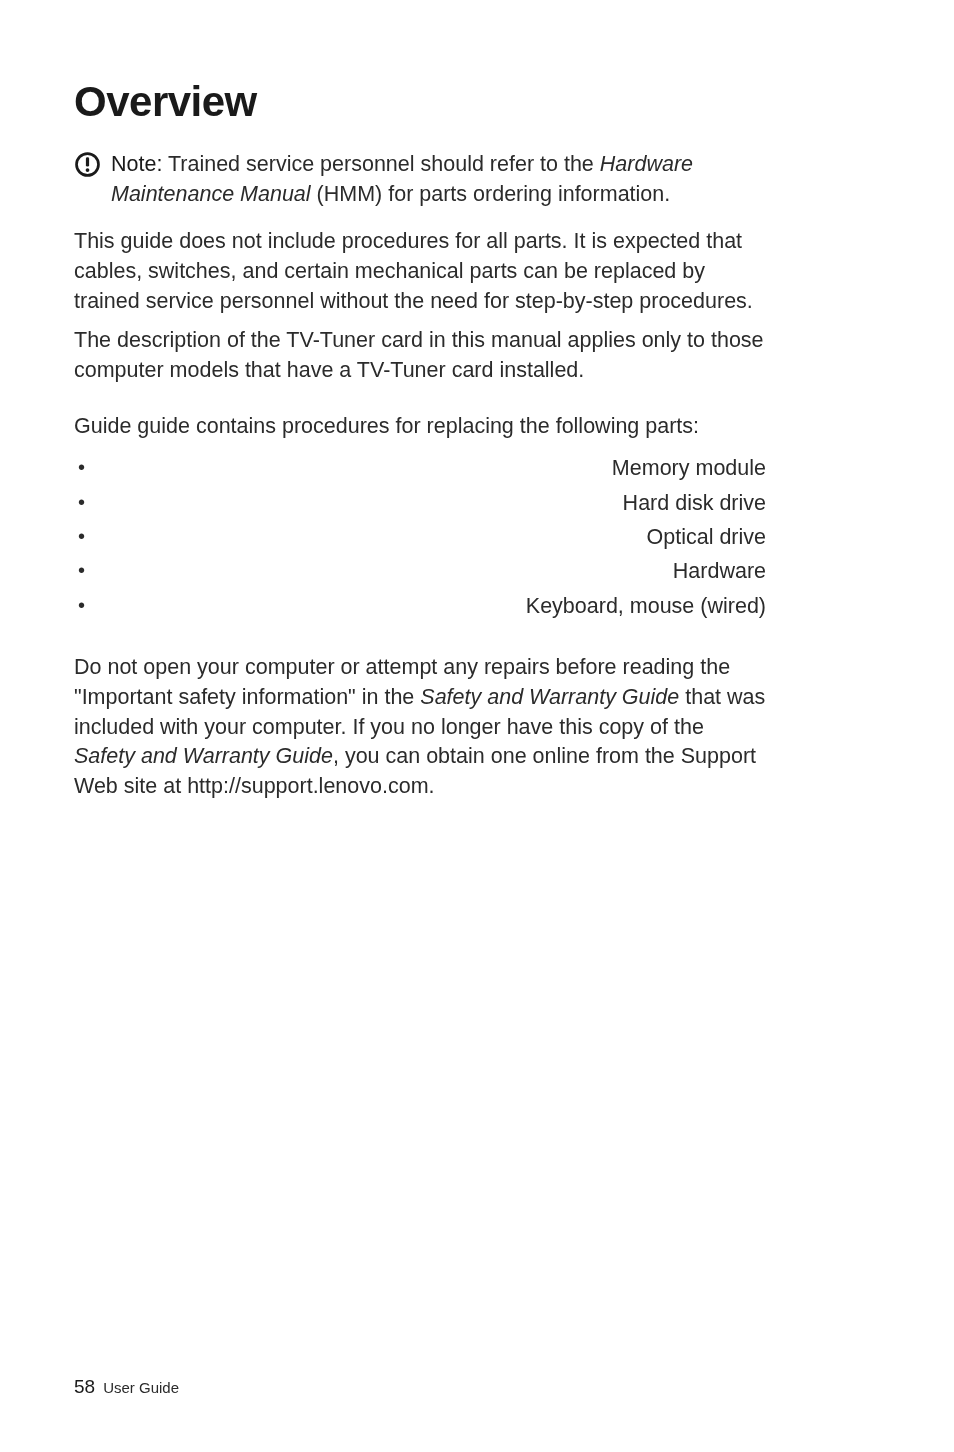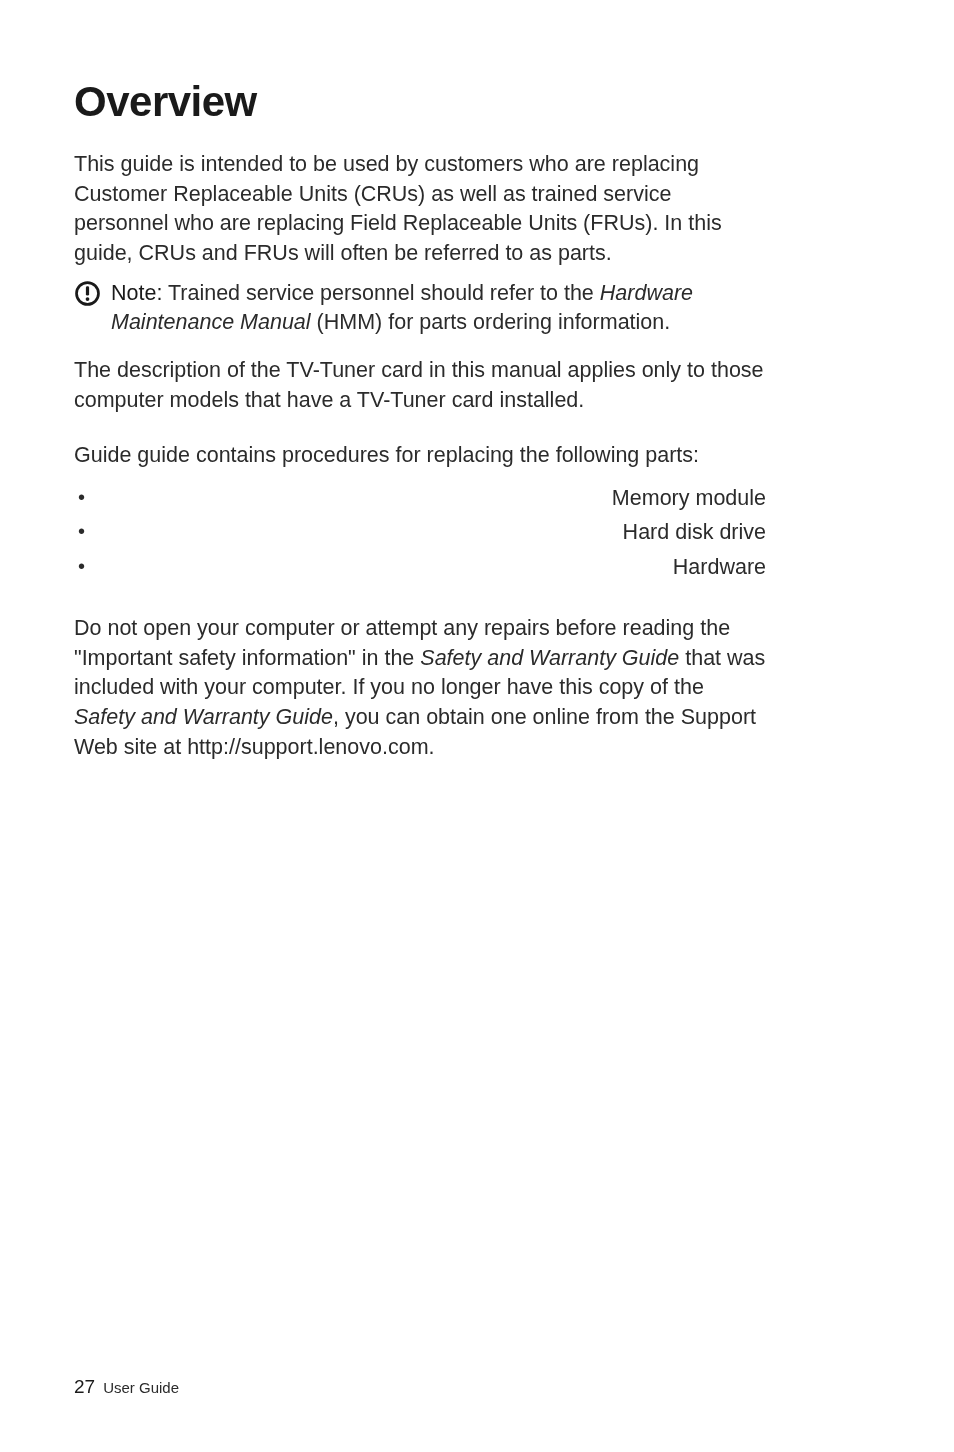--- a/index.html
+++ b/index.html
@@ -105,51 +105,53 @@
   }
   .spacer-md { height: 16px; }
 </style>
 </head>
 <body>
 
 <div class="page">
 
   <h1 class="heading">Overview</h1>
 
-  <p class="body">This guide is intended to be used by customers who are replacing Customer Replaceable Units (CRUs) as well as trained service personnel who are replacing Field Replaceable Units (FRUs). In this guide, CRUs and FRUs will often be referred to as parts.</p>
 
   <div class="note-block">
     <span class="icon-wrap">
       <svg class="attn" viewBox="0 0 32 32">
         <circle cx="16" cy="16" r="13" fill="none" stroke="#1a1a1a" stroke-width="3.2"></circle>
         <rect x="14.1" y="7.5" width="3.8" height="11" rx="1.6" fill="#1a1a1a"></rect>
         <circle cx="16" cy="22.6" r="2.2" fill="#1a1a1a"></circle>
       </svg>
     </span>
     <div class="note-text">
       <span class="label">Note:</span><span> Trained service personnel should refer to the </span><span class="italic">Hardware Maintenance Manual</span><span> (HMM) for parts ordering information.</span>
     </div>
   </div>
 
+  <p class="body">This guide does not include procedures for all parts. It is expected that cables, switches, and certain mechanical parts can be replaced by trained service personnel without the need for step-by-step procedures.</p>
 
 
   <p class="body">The description of the TV-Tuner card in this manual applies only to those computer models that have a TV-Tuner card installed.</p>
 
   <div class="spacer-md"></div>
 
   <p class="body">Guide guide contains procedures for replacing the following parts:</p>
 
   <ul class="parts">
     <li>Memory module</li>
     <li>Hard disk drive</li>
+    <li>Optical drive</li>
     <li>Hardware</li>
+    <li>Keyboard, mouse (wired)</li>
   </ul>
 
 
   <p class="body">
     <span>Do not open your computer or attempt any repairs before reading the "Important safety information" in the </span><span class="italic">Safety and Warranty Guide</span><span> that was included with your computer. If you no longer have this copy of the </span><span class="italic">Safety and Warranty Guide</span><span>, you can obtain one online from the Support Web site at </span><span class="underline">http://support.lenovo.com.</span>
   </p>
 
   <div class="footer">
-    <span class="pn">27</span><span>User Guide</span>
+    <span class="pn">58</span><span>User Guide</span>
   </div>
 
 </div>
 
 </body></html>

